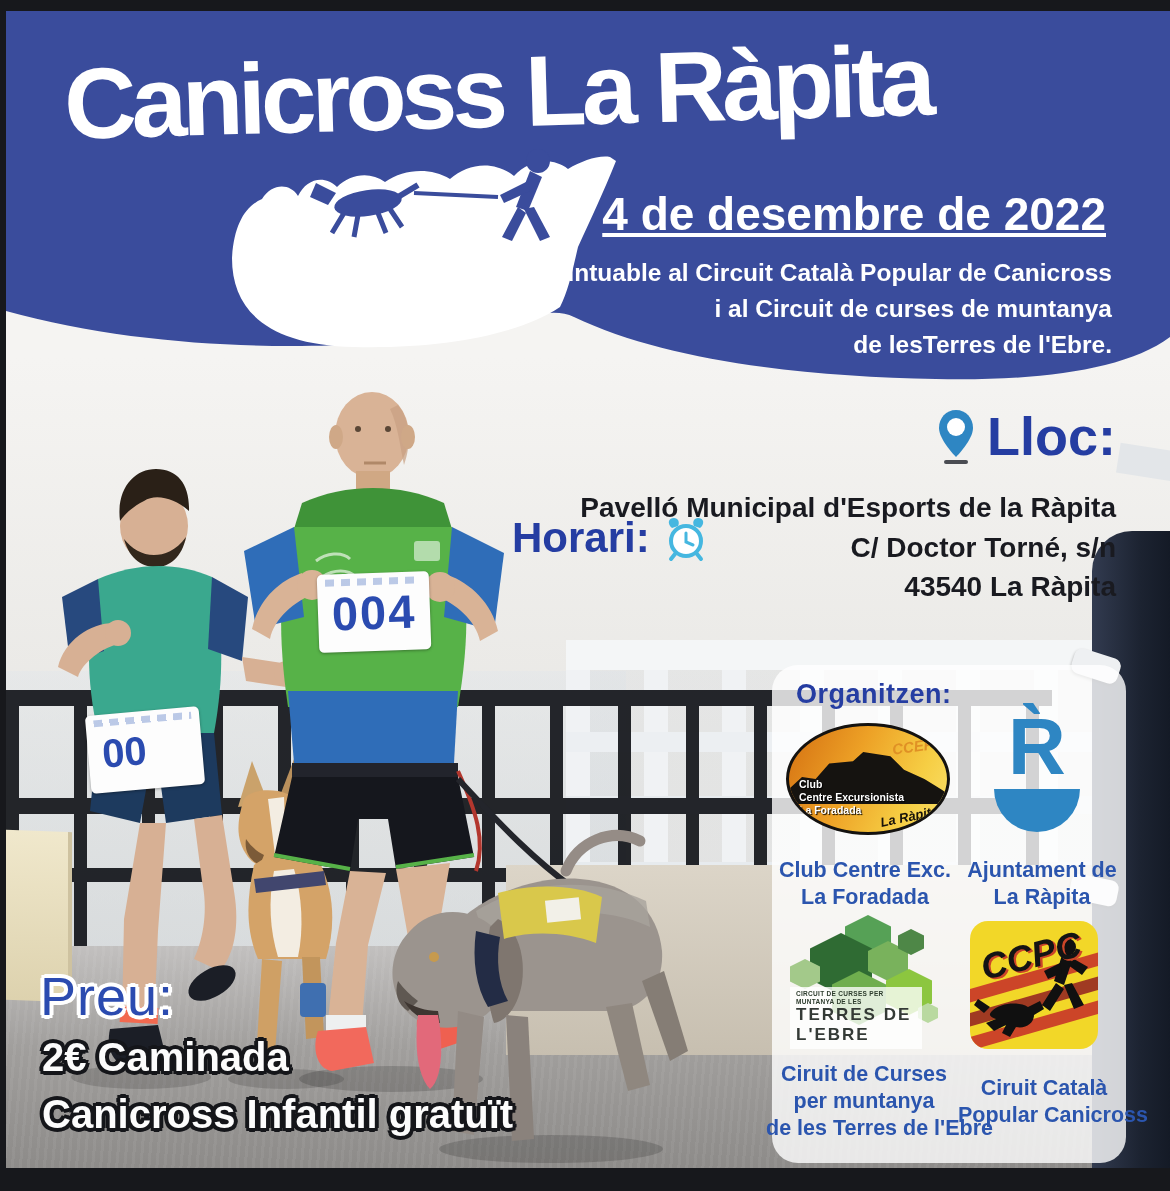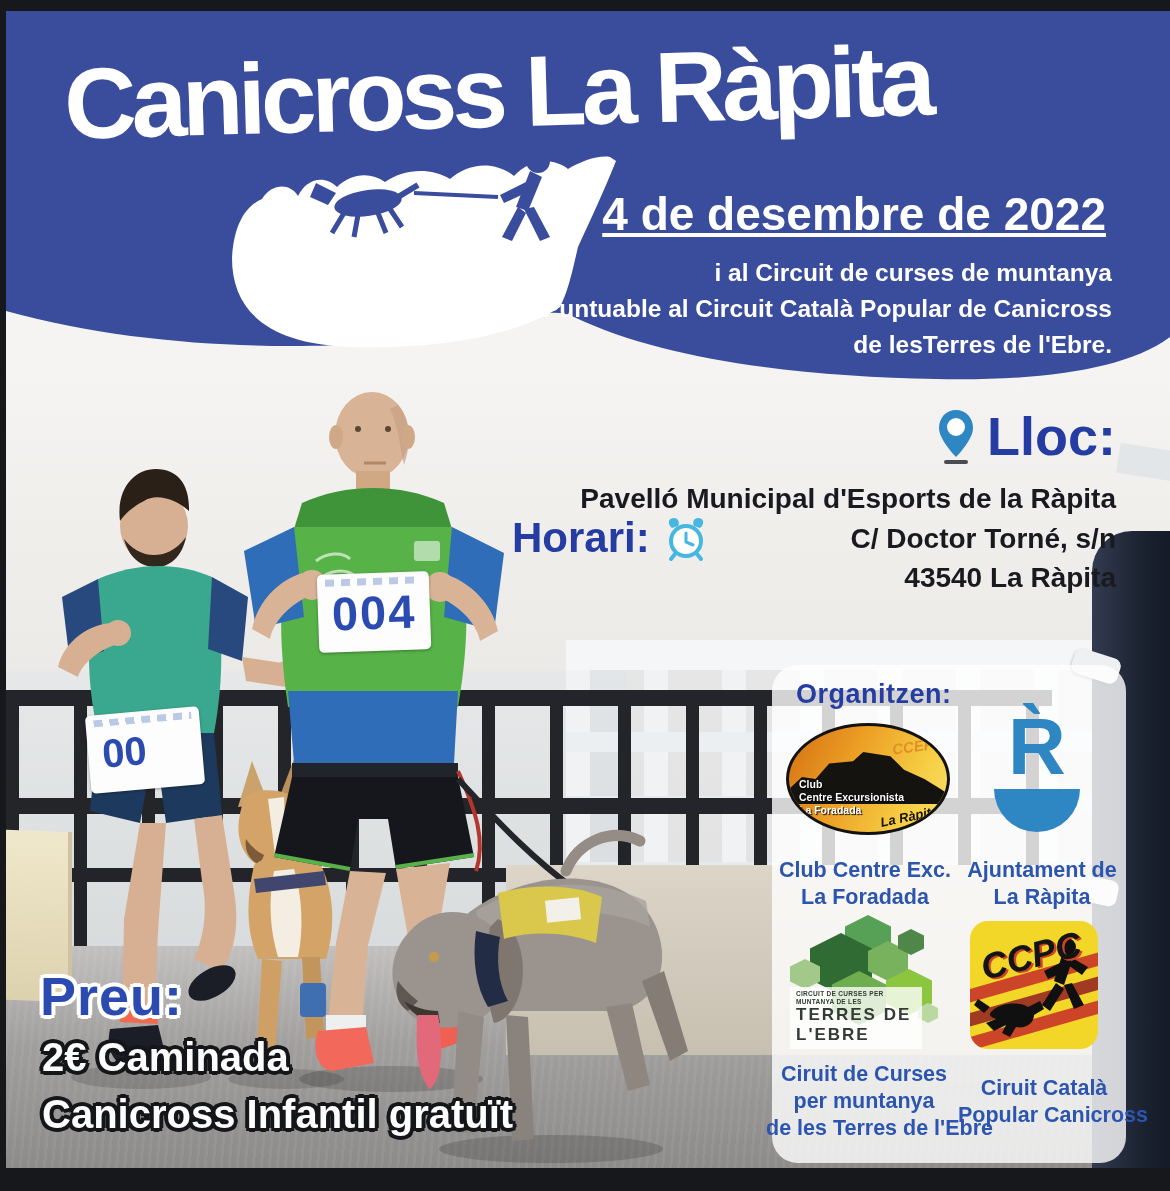--- a/index.html
+++ b/index.html
@@ -39,21 +39,21 @@
   .title{left:58px;top:26px;width:1060px;color:#fff;font-size:100px;line-height:1.05;font-weight:800;
       letter-spacing:-5px;transform:rotate(-1.6deg);white-space:nowrap;}
   .date{right:64px;top:176px;color:#fff;font-size:46px;font-weight:800;letter-spacing:0;white-space:nowrap;text-decoration:underline;}
   .subtitle{right:58px;top:244px;text-align:right;color:#fff;font-size:24.5px;font-weight:700;line-height:36px;}
 
   
   .lloc{right:54px;top:394px;text-align:right;}
   .lloc .head{display:flex;justify-content:flex-end;align-items:center;gap:10px;}
   .blue-head{color:#253da2;font-weight:900;}
   .lloc .blue-head{font-size:54px;}
-  .dark-lines{color:#191a20;font-weight:700;font-size:28px;line-height:39.5px;margin-top:12px;white-space:nowrap;}
+  .dark-lines{color:#191a20;font-weight:700;font-size:28px;line-height:39.5px;margin-top:21px;white-space:nowrap;}
   .horari{left:506px;top:503px;}
   .horari .head{display:flex;align-items:flex-start;gap:12px;}
   .horari .blue-head{font-size:42px;}
   .horari .dark-lines{font-size:28.5px;line-height:40px;}
 
   
   .panel{left:766px;top:654px;width:354px;height:498px;background:rgba(255,255,255,.8);border-radius:26px;}
   .org-head{left:24px;top:14px;font-size:27px;letter-spacing:.5px;}
   .cap{position:absolute;text-align:center;font-weight:800;color:#2b55ae;font-size:21.5px;line-height:27px;white-space:nowrap;}
   
@@ -75,21 +75,21 @@
   .terres .chip{position:absolute;left:0;top:72px;background:rgba(255,255,255,.78);padding:3px 6px 4px;}
   .terres .tiny{font-size:6.5px;font-weight:700;color:#2e3d2e;line-height:7.5px;letter-spacing:.3px;}
   .terres .big{font-size:17px;font-weight:800;color:#343a36;letter-spacing:2px;line-height:20px;}
   
   .ccpc{left:198px;top:256px;width:128px;height:128px;background:#f2d728;border-radius:18px;overflow:hidden;}
   .ccpc .stripe{position:absolute;left:-24px;width:190px;height:13px;background:#cc4528;transform:rotate(-16deg);}
   .ccpc .txt{position:absolute;left:10px;top:14px;font-size:36px;font-weight:900;font-style:italic;color:#141414;
       transform:rotate(-14deg);text-shadow:2px 2px 0 #cc4528;}
 
   
-  .preu-head{left:34px;top:954px;font-size:54px;font-weight:700;color:#2b4bb0;letter-spacing:1px;
+  .preu-head{left:34px;top:954px;font-size:54px;font-weight:400;color:#2b4bb0;letter-spacing:1px;
       text-shadow:-3px -3px 0 #fff,3px -3px 0 #fff,-3px 3px 0 #fff,3px 3px 0 #fff,-4px 0 0 #fff,4px 0 0 #fff,0 -4px 0 #fff,0 4px 0 #fff;}
   .preu-lines{left:36px;top:1018px;font-size:40px;font-weight:800;color:#fcfcfc;line-height:57px;white-space:nowrap;
       text-shadow:-3px -3px 0 #15161a,3px -3px 0 #15161a,-3px 3px 0 #15161a,3px 3px 0 #15161a,-4px 0 0 #15161a,4px 0 0 #15161a,0 -4px 0 #15161a,0 4px 0 #15161a;}
 
   
   .bib{background:#fdfdfd;border-radius:5px;box-shadow:0 1px 3px rgba(0,0,0,.35);color:#2b4bb0;font-weight:900;
       display:flex;align-items:center;justify-content:center;overflow:hidden;}
   .bib:before{content:"";position:absolute;top:5px;left:8px;right:8px;height:7px;
       background:repeating-linear-gradient(90deg,#9fb3dd 0 9px,transparent 9px 16px);opacity:.7;}
   .bibA{left:312px;top:562px;width:112px;height:78px;transform:rotate(-2deg);font-size:47px;letter-spacing:2px;position:absolute;}
@@ -226,22 +226,22 @@
         <circle cx="532" cy="150" r="12" stroke="none"></circle>
         <path d="M524,160 L510,196 L522,200 L536,166 Z" stroke="none"></path>
         <path d="M522,170 L494,184 L498,192 L524,180 Z" stroke="none"></path>
         <path d="M512,196 L496,226 L506,230 L520,202 Z M518,198 L534,230 L544,226 L528,196 Z" stroke="none"></path>
       </g>
     </svg>
 
     <div class="abs title">Canicross La Ràpita</div>
     <div class="abs date">4 de desembre de 2022</div>
     <div class="abs subtitle">
+      <div>Puntuable al Circuit Català Popular de Canicross</div>
       <div>i al Circuit de curses de muntanya</div>
-      <div>Puntuable al Circuit Català Popular de Canicross</div>
       <div>de lesTerres de l'Ebre.</div>
     </div>
 
     <div class="abs lloc">
       <div class="head">
         <svg width="42" height="58" viewBox="0 0 42 58">
           <path d="M21,3 C11,3 4,11 4,21 C4,33 21,50 21,50 C21,50 38,33 38,21 C38,11 31,3 21,3 Z" fill="#2e86c3"></path>
           <circle cx="21" cy="20" r="9" fill="#ffffff"></circle>
           <rect x="9" y="53" width="24" height="4" rx="2" fill="#4a4c52"></rect>
         </svg>

